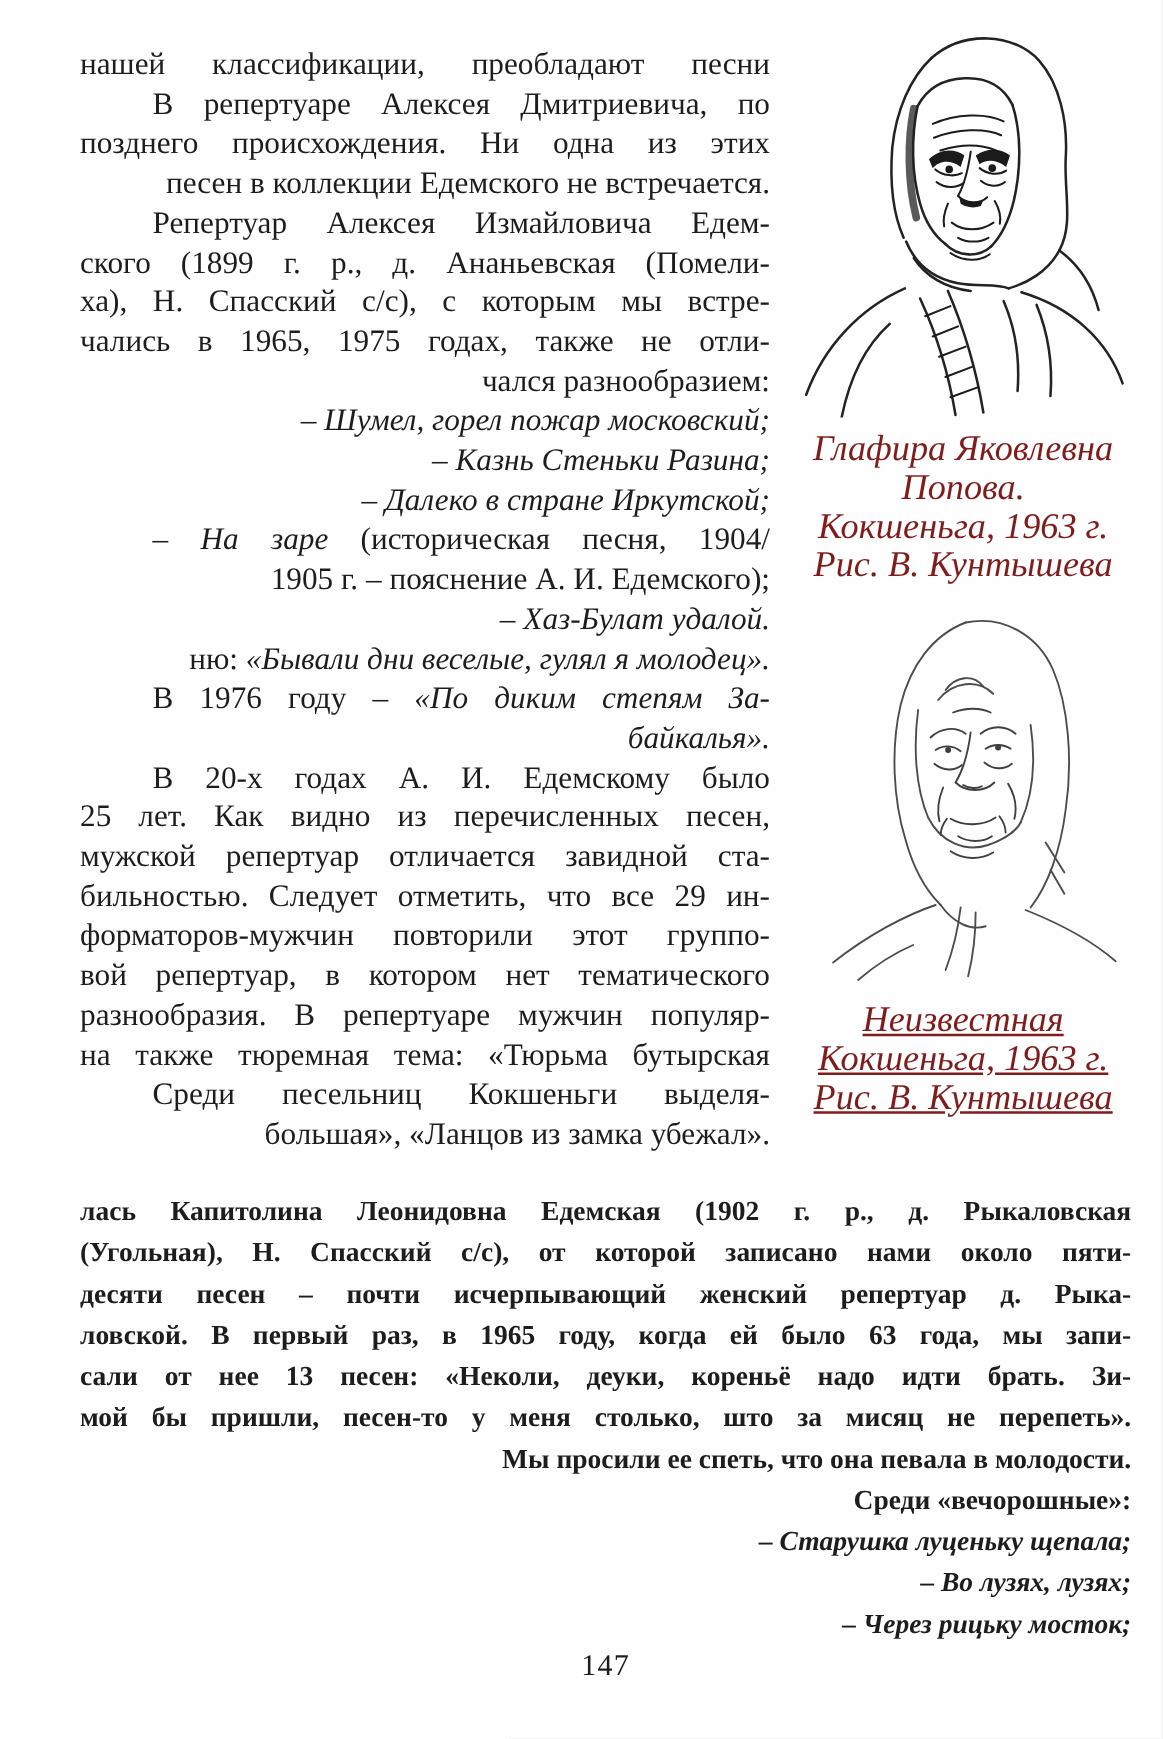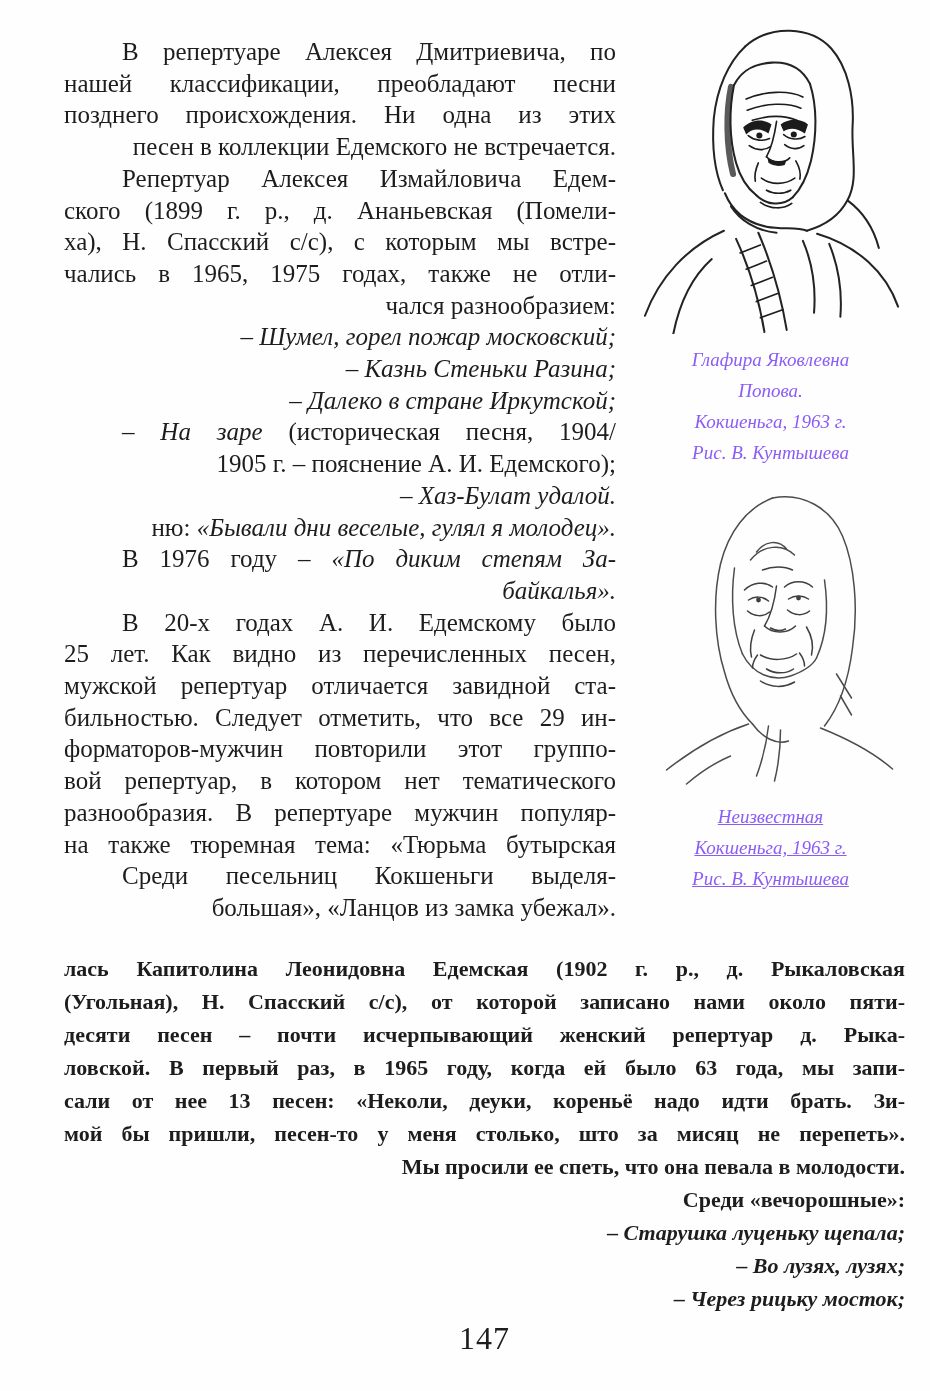--- a/index.html
+++ b/index.html
@@ -14,34 +14,34 @@
   .ln        { text-align:right; }
   .ln.jst    { text-align:justify; text-align-last:justify; }
   .ln.ind    { text-indent:58px; }
   .it        { font-style:italic; }
   
   .figure    { position:absolute; left:628px; width:285px; }
   #fig1      { top:12px; }
   #fig2      { top:468px; }
   .sk        { display:block; }
   .caption   { margin-top:10px; text-align:center; font-style:italic;
-               font-size:19px; line-height:31px; color:#8b5cf6; }
+               font-size:29px; line-height:31px; color:#7f1d1d; }
   #fig2 .caption { margin-top:8px;text-decoration:underline; }
   
   #pagenum   { position:absolute; left:64px; top:1320px; width:841px;
-               text-align:center; font-size:32px; letter-spacing:1px; }
+               text-align:center; font-size:24px; letter-spacing:1px; }
 </style>
 </head>
 <body>
 
 <div class="page">
 
   <div id="leftcol">
+      <div class="ln jst"><span>нашей классификации, преобладают песни</span></div>
       <div class="ln ind jst"><span>В репертуаре Алексея Дмитриевича, по</span></div>
-      <div class="ln jst"><span>нашей классификации, преобладают песни</span></div>
       <div class="ln jst"><span>позднего происхождения. Ни одна из этих</span></div>
       <div class="ln"><span>песен в коллекции Едемского не встречается.</span></div>
       <div class="ln ind jst"><span>Репертуар Алексея Измайловича Едем-</span></div>
       <div class="ln jst"><span>ского (1899 г. р., д. Ананьевская (Помели-</span></div>
       <div class="ln jst"><span>ха), Н. Спасский с/с), с которым мы встре-</span></div>
       <div class="ln jst"><span>чались в 1965, 1975 годах, также не отли-</span></div>
       <div class="ln"><span>чался разнообразием:</span></div>
       <div class="ln ind"><span>– </span><span class="it">Шумел, горел пожар московский;</span></div>
       <div class="ln ind"><span>– </span><span class="it">Казнь Стеньки Разина;</span></div>
       <div class="ln ind"><span>– </span><span class="it">Далеко в стране Иркутской;</span></div>

